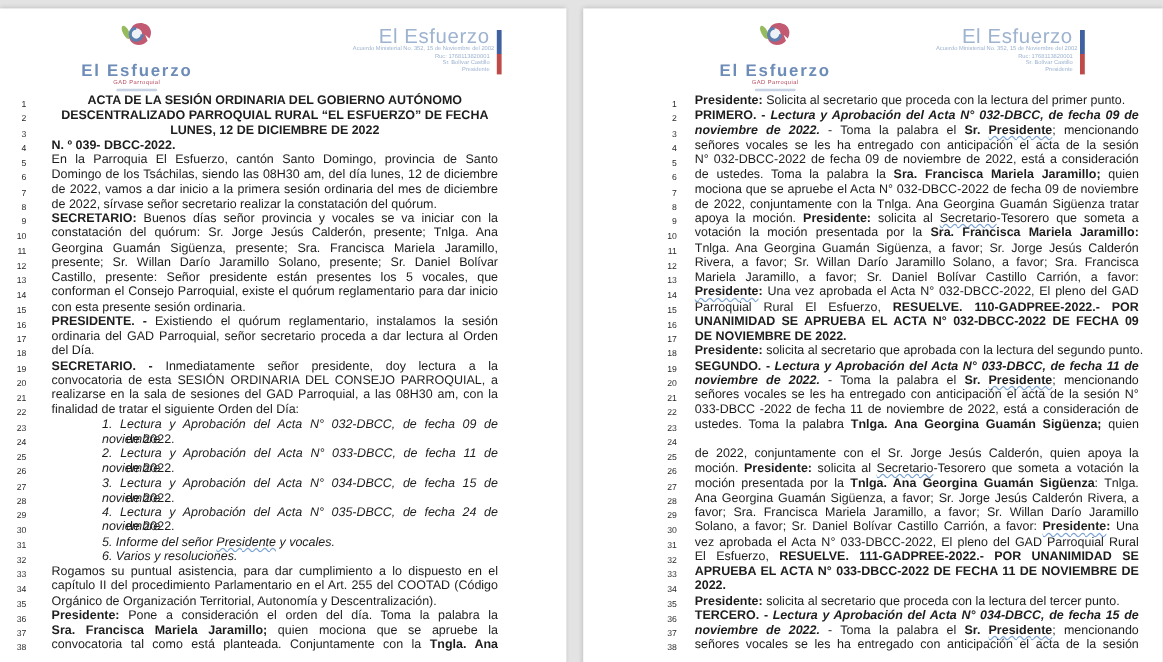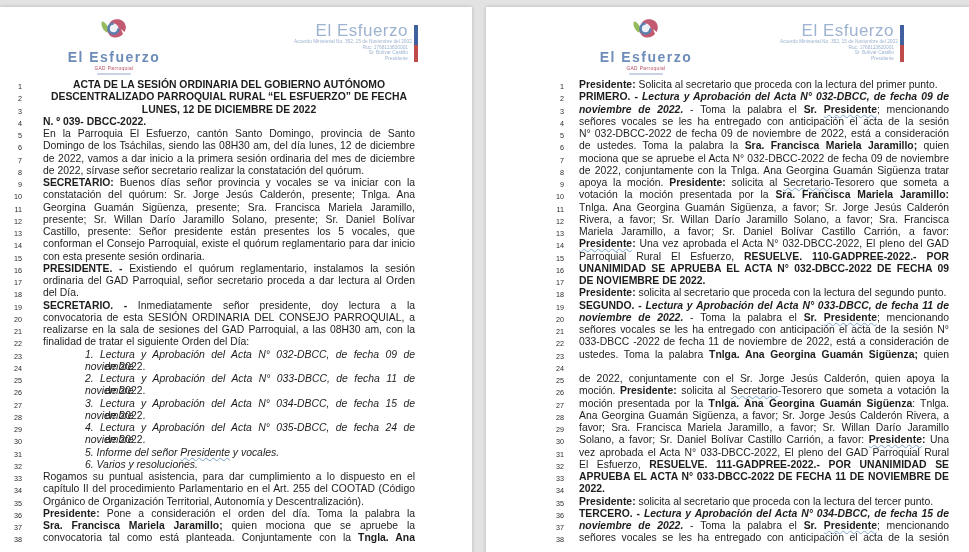--- a/index.html
+++ b/index.html
@@ -309,21 +309,21 @@
         <div class="line a-j">
           <span class="lnum">16</span>
           <span class="ltext"><span class="f-b">UNANIMIDAD SE APRUEBA EL ACTA N° 032-DBCC-2022 DE FECHA 09</span></span>
         </div>
         <div class="line a-l">
           <span class="lnum">17</span>
           <span class="ltext"><span class="f-b">DE NOVIEMBRE DE 2022.</span></span>
         </div>
         <div class="line a-l">
           <span class="lnum">18</span>
-          <span class="ltext"><span class="f-b">Presidente:</span><span> solicita al secretario que proceda con la lectura del segundo punto.</span></span>
+          <span class="ltext"><span class="f-b">Presidente:</span><span> solicita al secretario que aprobada con la lectura del segundo punto.</span></span>
         </div>
         <div class="line a-j">
           <span class="lnum">19</span>
           <span class="ltext"><span class="f-b">SEGUNDO. - </span><span class="f-b f-i">Lectura y Aprobación del Acta N° 033-DBCC, de fecha 11 de</span></span>
         </div>
         <div class="line a-j">
           <span class="lnum">20</span>
           <span class="ltext"><span class="f-b f-i">noviembre de 2022.</span><span> - Toma la palabra el </span><span class="f-b">Sr. </span><span class="f-b f-u">Presidente</span><span>; mencionando</span></span>
         </div>
         <div class="line a-j">

